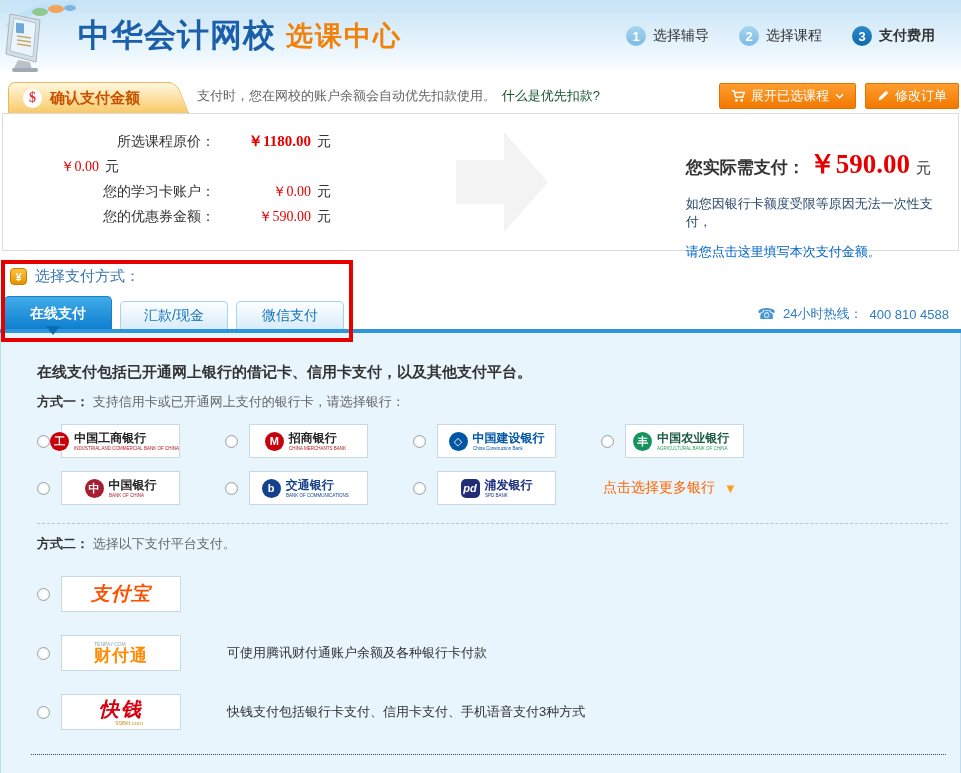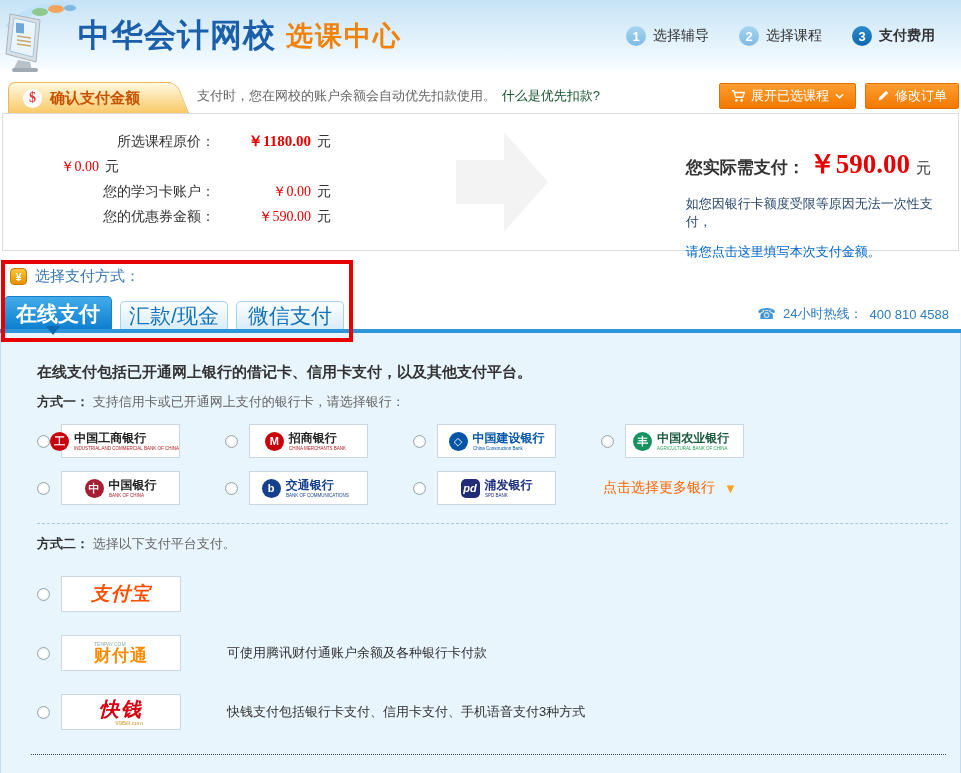--- a/index.html
+++ b/index.html
@@ -58,21 +58,21 @@
   .limit-note { margin-top:13px; font-size:13px; color:#29486B; }
   .limit-link { display:inline-block; margin-top:12px; font-size:13px; color:#0066CC; text-decoration:none; }
   
   .section-title-row { display:flex; align-items:center; gap:8px; padding:16px 0 10px 10px; }
   .coin-icon { width:17px; height:17px; border-radius:4px; background:linear-gradient(#FDC43F,#E89000);
     border:1px solid #C87C00; color:#fff; font-size:11px; font-weight:bold;
     display:flex; align-items:center; justify-content:center; }
   .section-title { font-size:15px; color:#3C78B5; }
   .tabs-block { position:relative; }
   .tabs-row { display:flex; align-items:flex-end; gap:8px; padding-left:4px; }
-  .ptab { width:108px; height:28px; line-height:27px; text-align:center; font-size:21px; color:#1472B8;
+  .ptab { width:108px; height:28px; line-height:27px; text-align:center; font-size:14px; color:#1472B8;
     background:linear-gradient(#FDFEFF,#D8ECFA); border:1px solid #A6D2EE; border-bottom:none;
     border-radius:5px 5px 0 0; cursor:pointer; }
   .ptab.active { height:33px; line-height:33px; font-weight:bold; color:#fff;
     background:linear-gradient(#41ACE9,#0E7ECF); border-color:#1780C8; }
   .tabs-underline { height:4px; background:#2D96DB; }
   .tab-pointer { position:absolute; left:46px; bottom:-9px; width:0; height:0;
     border:7px solid transparent; border-top:9px solid #0A6AB3; z-index:6; }
   .hotline { position:absolute; right:12px; bottom:10px; display:flex; align-items:center; gap:7px;
     font-size:13px; color:#2D7DC0; }
   .phone-glyph { font-size:15px; color:#4596D2; }

